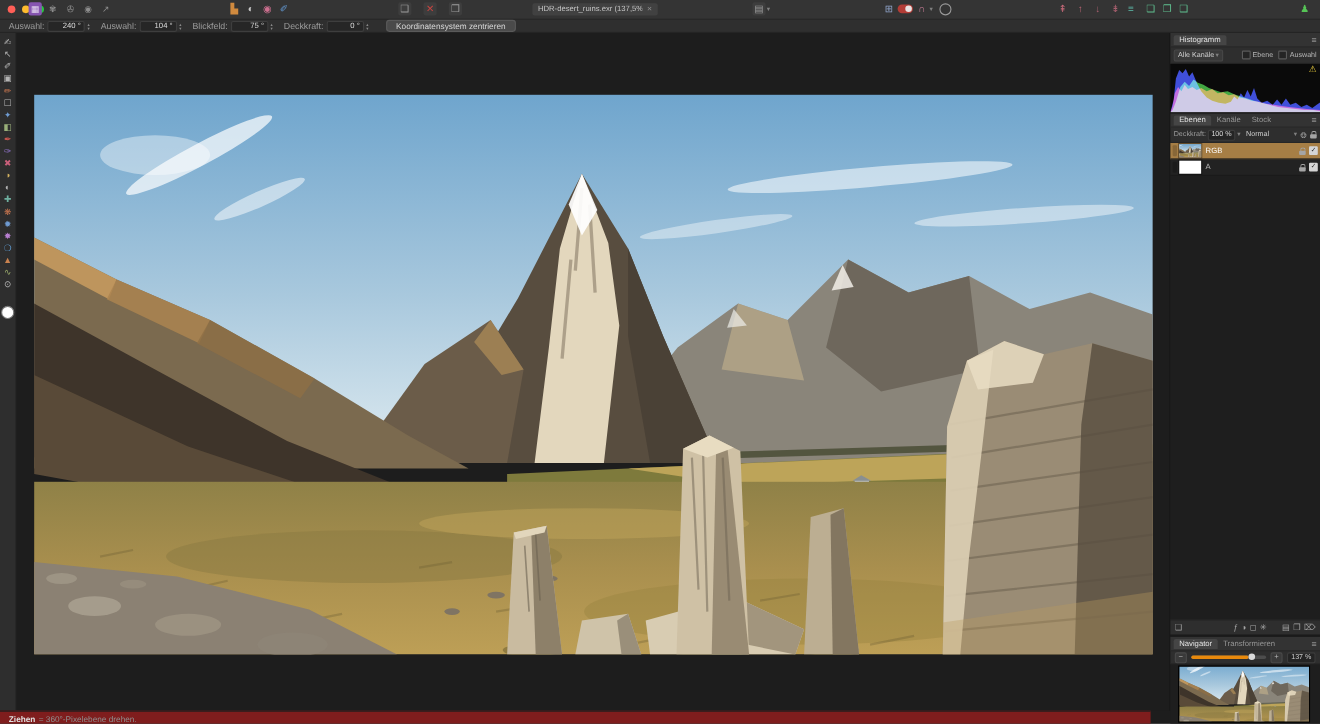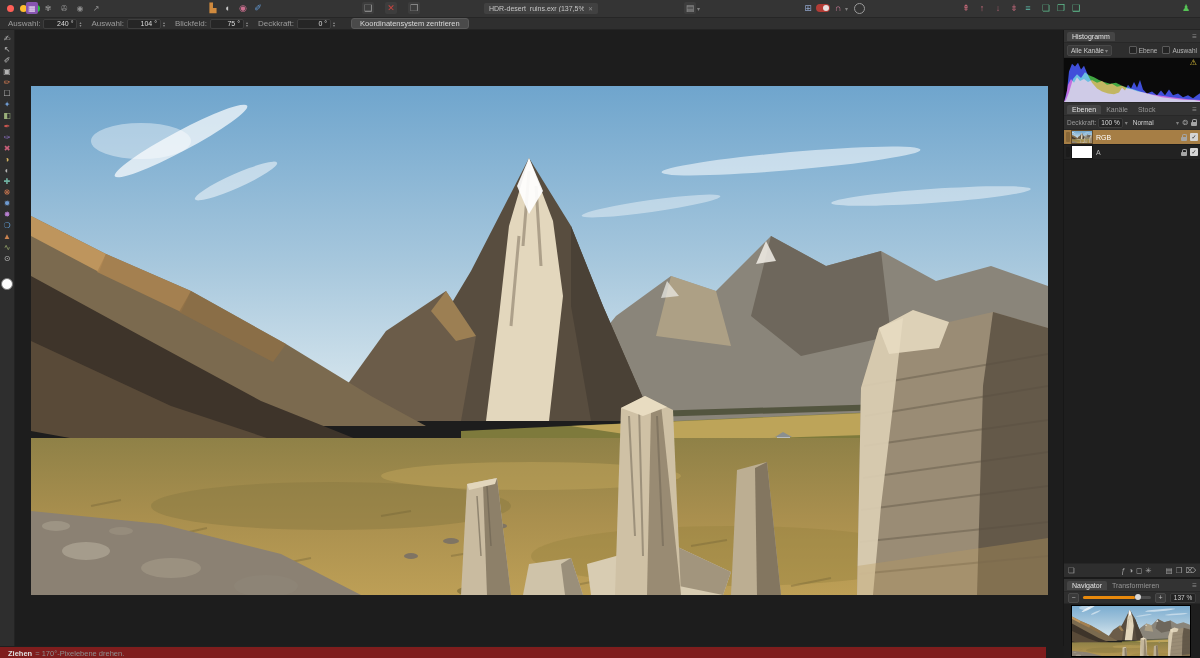--- a/index.html
+++ b/index.html
@@ -403,14 +403,14 @@
   </div>
   <div id="nav-thumb">
     <svg width="118" height="50" viewBox="0 0 1017 509" preserveAspectRatio="xMidYMid slice">
         <use href="#scene"></use>
       </svg>
   </div>
 </div>
 
 <div id="statusbar">
   <span class="a">Ziehen</span>
-  <span class="h">= 170°-Pixelebene drehen.</span>
+  <span class="h">= 360°-Pixelebene drehen.</span>
 </div>
 
 </body></html>

